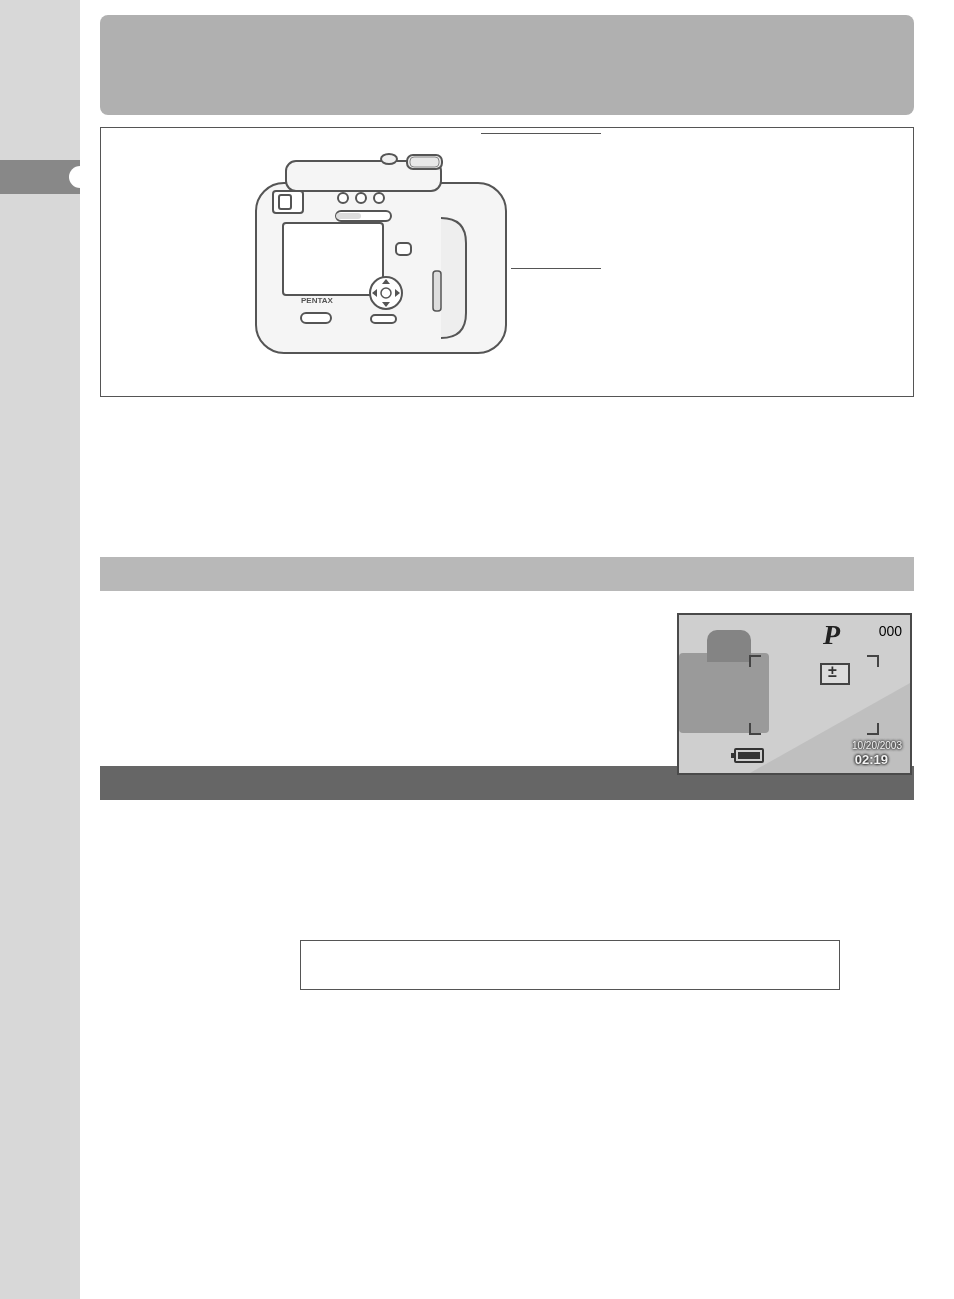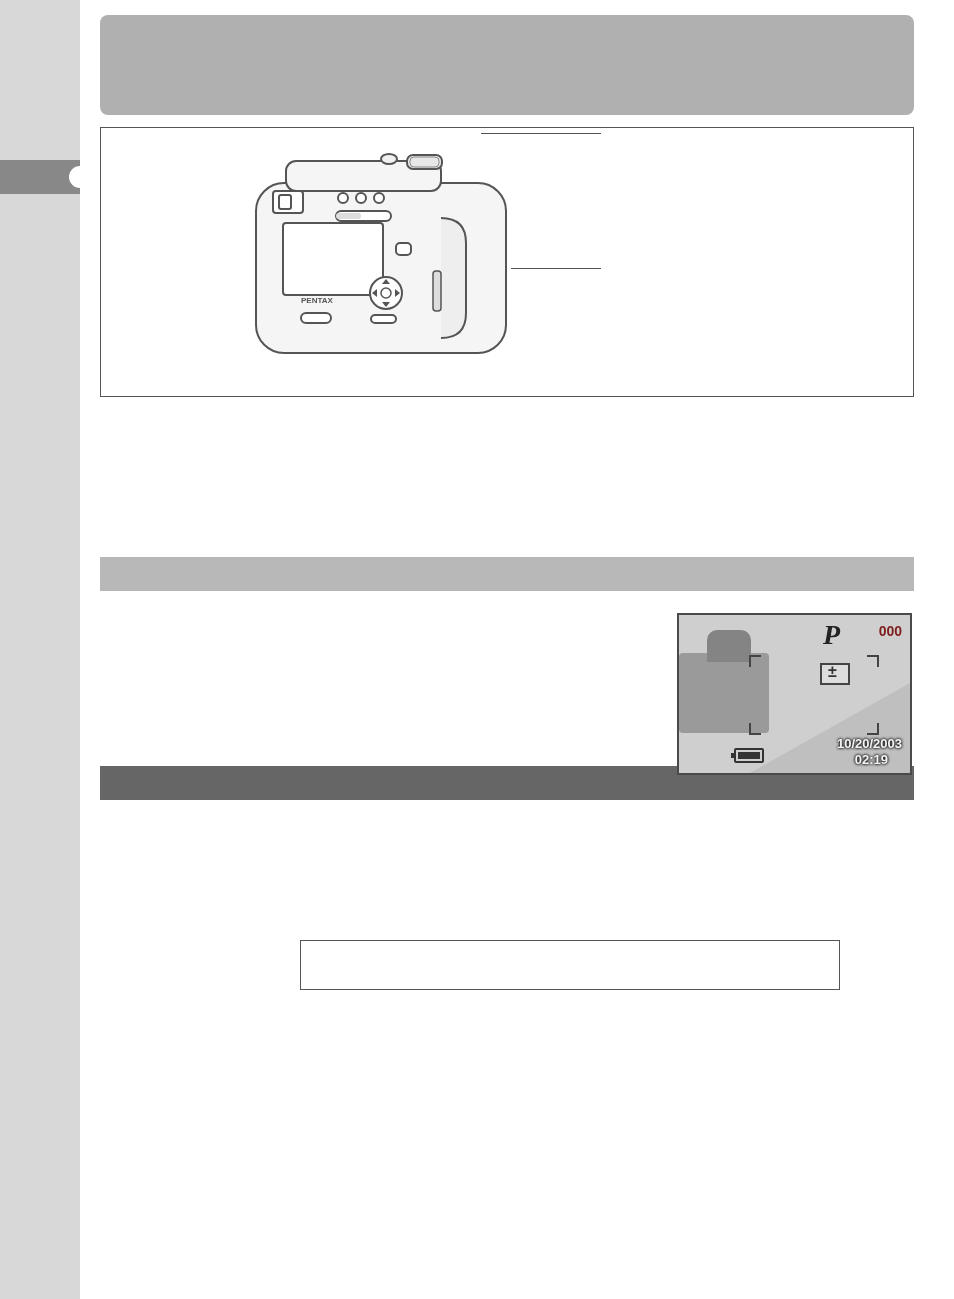--- a/index.html
+++ b/index.html
@@ -14,30 +14,30 @@
     .callout1{ position:absolute; left:380px; top:5px; width:120px; height:1px; border-top:1px solid #555; }
     .callout2{ position:absolute; left:410px; top:140px; width:90px; height:1px; border-top:1px solid #555; }
     .gray-strip{ width:100%; height:34px; background:#b8b8b8; margin-top:160px; }
     .dark-strip{ width:100%; height:34px; background:#666; margin-top:175px; }
     .lcd-preview{ position:absolute; right:42px; top:613px; width:235px; height:162px; border:2px solid #4a4a4a; background:#cfcfcf; overflow:hidden; }
     .lcd-img{ position:absolute; inset:0; }
     .lcd-img::before{ content:""; position:absolute; left:0; top:38px; width:90px; height:80px; background:#9a9a9a; border-radius:4px; }
     .lcd-img::after{ content:""; position:absolute; left:28px; top:15px; width:44px; height:32px; background:#848484; border-radius:10px 10px 0 0; }
     .lcd-road{ position:absolute; right:0; bottom:0; width:0; height:0; border-bottom:90px solid #bfbfbf; border-left:160px solid transparent; }
     .lcd-mode{ position:absolute; top:4px; right:70px; font-family:"Times New Roman",serif; font-size:28px; font-weight:700; font-style:italic; color:#222; }
-    .lcd-num{ position:absolute; top:8px; right:8px; font-size:14px; font-weight:700; color:#7f1d1d; }
+    .lcd-num{ position:absolute; top:8px; right:8px; font-size:14px; font-weight:400; color:#000000; }
     .focus-box{ position:absolute; left:70px; top:40px; width:130px; height:80px; }
     .fc{ position:absolute; width:12px; height:12px; border:2px solid #444; }
     .fc.tl{ top:0; left:0; border-right:none; border-bottom:none; }
     .fc.tr{ top:0; right:0; border-left:none; border-bottom:none; }
     .fc.bl{ bottom:0; left:0; border-right:none; border-top:none; }
     .fc.br{ bottom:0; right:0; border-left:none; border-top:none; }
     .ev-icon{ position:absolute; top:48px; right:60px; width:30px; height:22px; border:2px solid #444; background:#ddd;}
     .ev-icon::before{ content:"±"; position:absolute; left:6px; top:-2px; font-size:16px; font-weight:700; color:#333; }
-    .lcd-date{ position:absolute; right:8px; bottom:22px; font-size:13px; font-weight:700; color:#f4f4f4; text-shadow:0 0 3px #000,0 0 3px #000;padding-left:8px; }
+    .lcd-date{ position:absolute; right:8px; bottom:22px; font-size:10px; font-weight:400; color:#f4f4f4; text-shadow:0 0 3px #000,0 0 3px #000;padding-left:8px; }
     .lcd-time{ position:absolute; right:22px; bottom:6px; font-size:13px; font-weight:700; color:#f4f4f4; text-shadow:0 0 3px #000,0 0 3px #000; }
     .battery{ position:absolute; left:55px; bottom:10px; width:30px; height:15px; border:2px solid #333; border-radius:2px; }
     .battery::before{ content:""; position:absolute; left:-5px; top:3px; width:3px; height:5px; background:#333; }
     .battery::after{ content:""; position:absolute; left:2px; top:2px; width:22px; height:7px; background:#333; }
     .outlined-box{ border:1px solid #555; height:50px; width:540px; margin:140px 0 0 200px; }
   </style>
 </head>
 <body>
 
 <div class="left-col">

